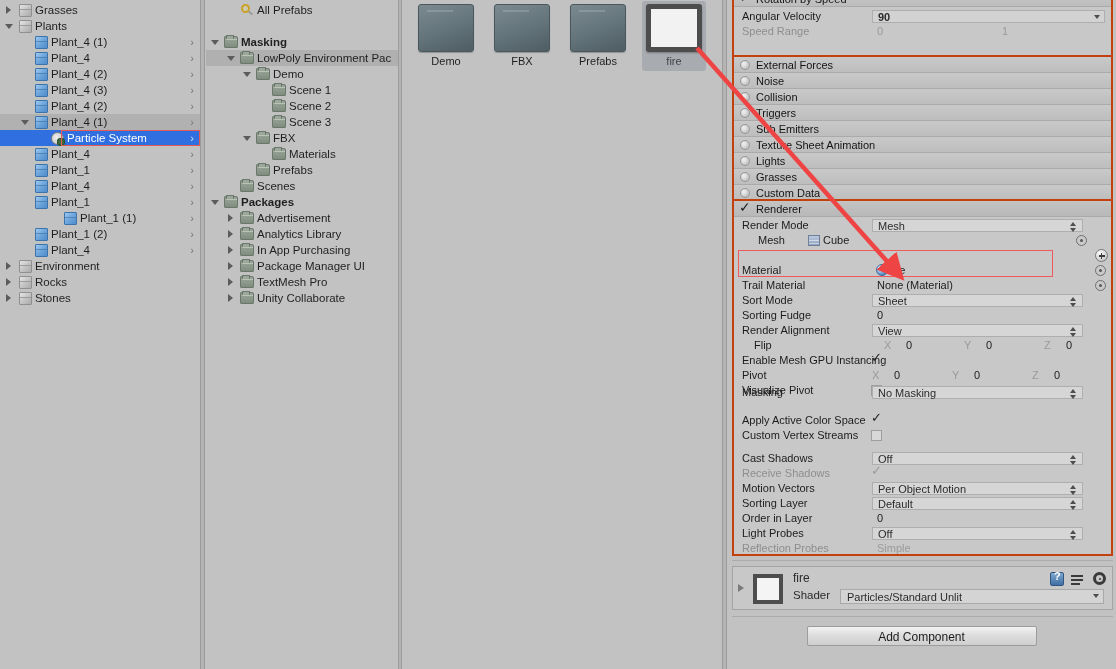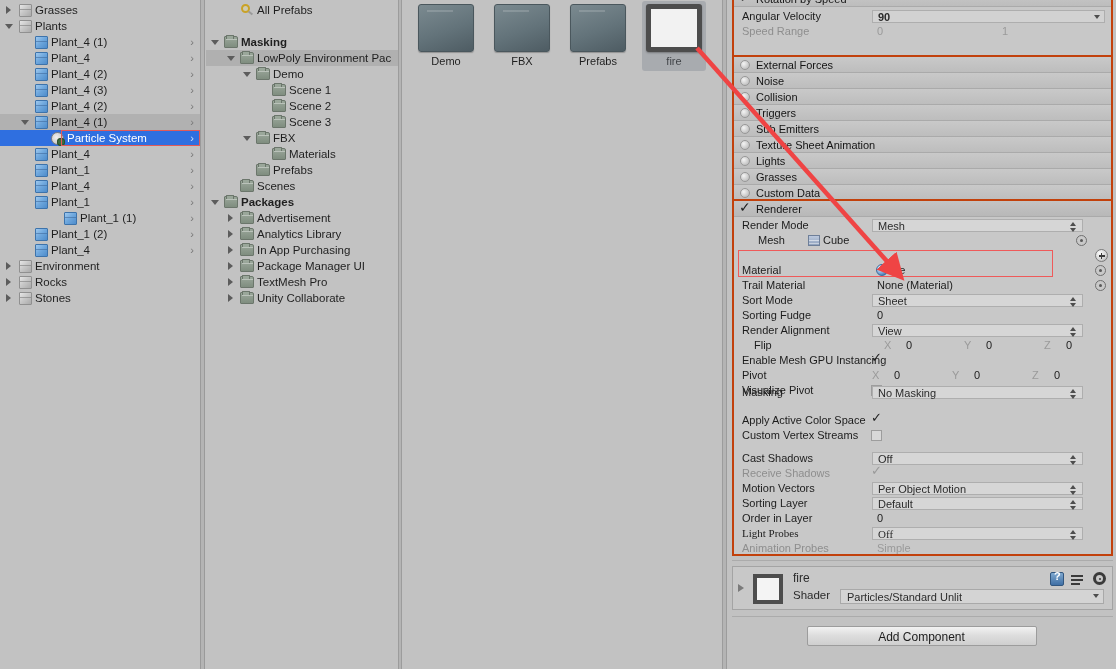--- a/index.html
+++ b/index.html
@@ -773,29 +773,29 @@
       <span class="lbl">Sorting Layer</span>
       <span class="field" style="left:138px; right:28px;">
         <span class="ftext">Default</span>
         <span class="updown"></span>
       </span>
           </div>
           <div class="row" style="position:absolute;left:0;right:0;top:310px;height:15px;">
       <span class="lbl ">Order in Layer</span>
       <span class="val " style="left:143px;">0</span>
     </div>
-          <div class="row" style="position:absolute;left:0;right:0;top:325px;height:15px;font-family:Liberation Serif, serif;">
+          <div class="row" style="position:absolute;left:0;right:0;top:325px;height:15px;">
       <span class="lbl">Light Probes</span>
       <span class="field" style="left:138px; right:28px;">
         <span class="ftext">Off</span>
         <span class="updown"></span>
       </span>
           </div>
           <div class="row" style="position:absolute;left:0;right:0;top:340px;height:15px;">
-      <span class="lbl dim">Animation Probes</span>
+      <span class="lbl dim">Reflection Probes</span>
       <span class="val dim" style="left:143px;">Simple</span>
     </div>
         </div>
     </div>
 
     <div class="sep-line" style="top:560px;"></div>
 
     <div id="mat-footer">
       <div id="mat-foldout"></div>
       <div id="mat-preview"></div>

